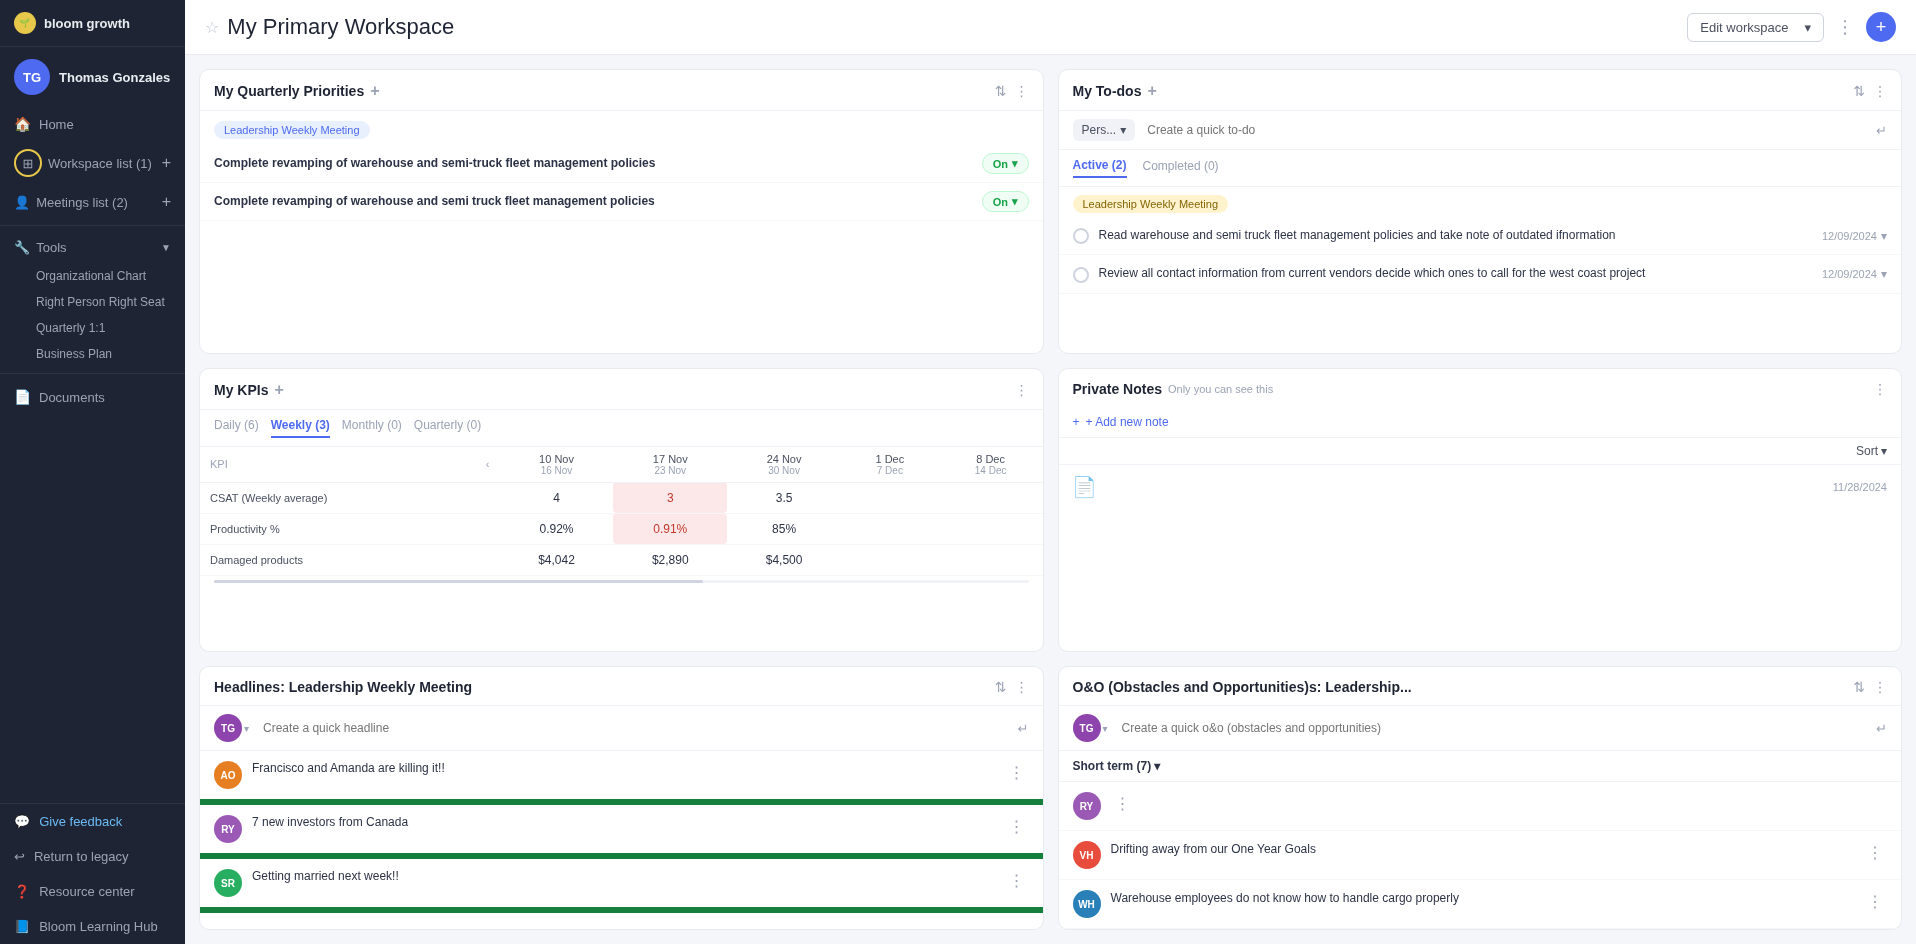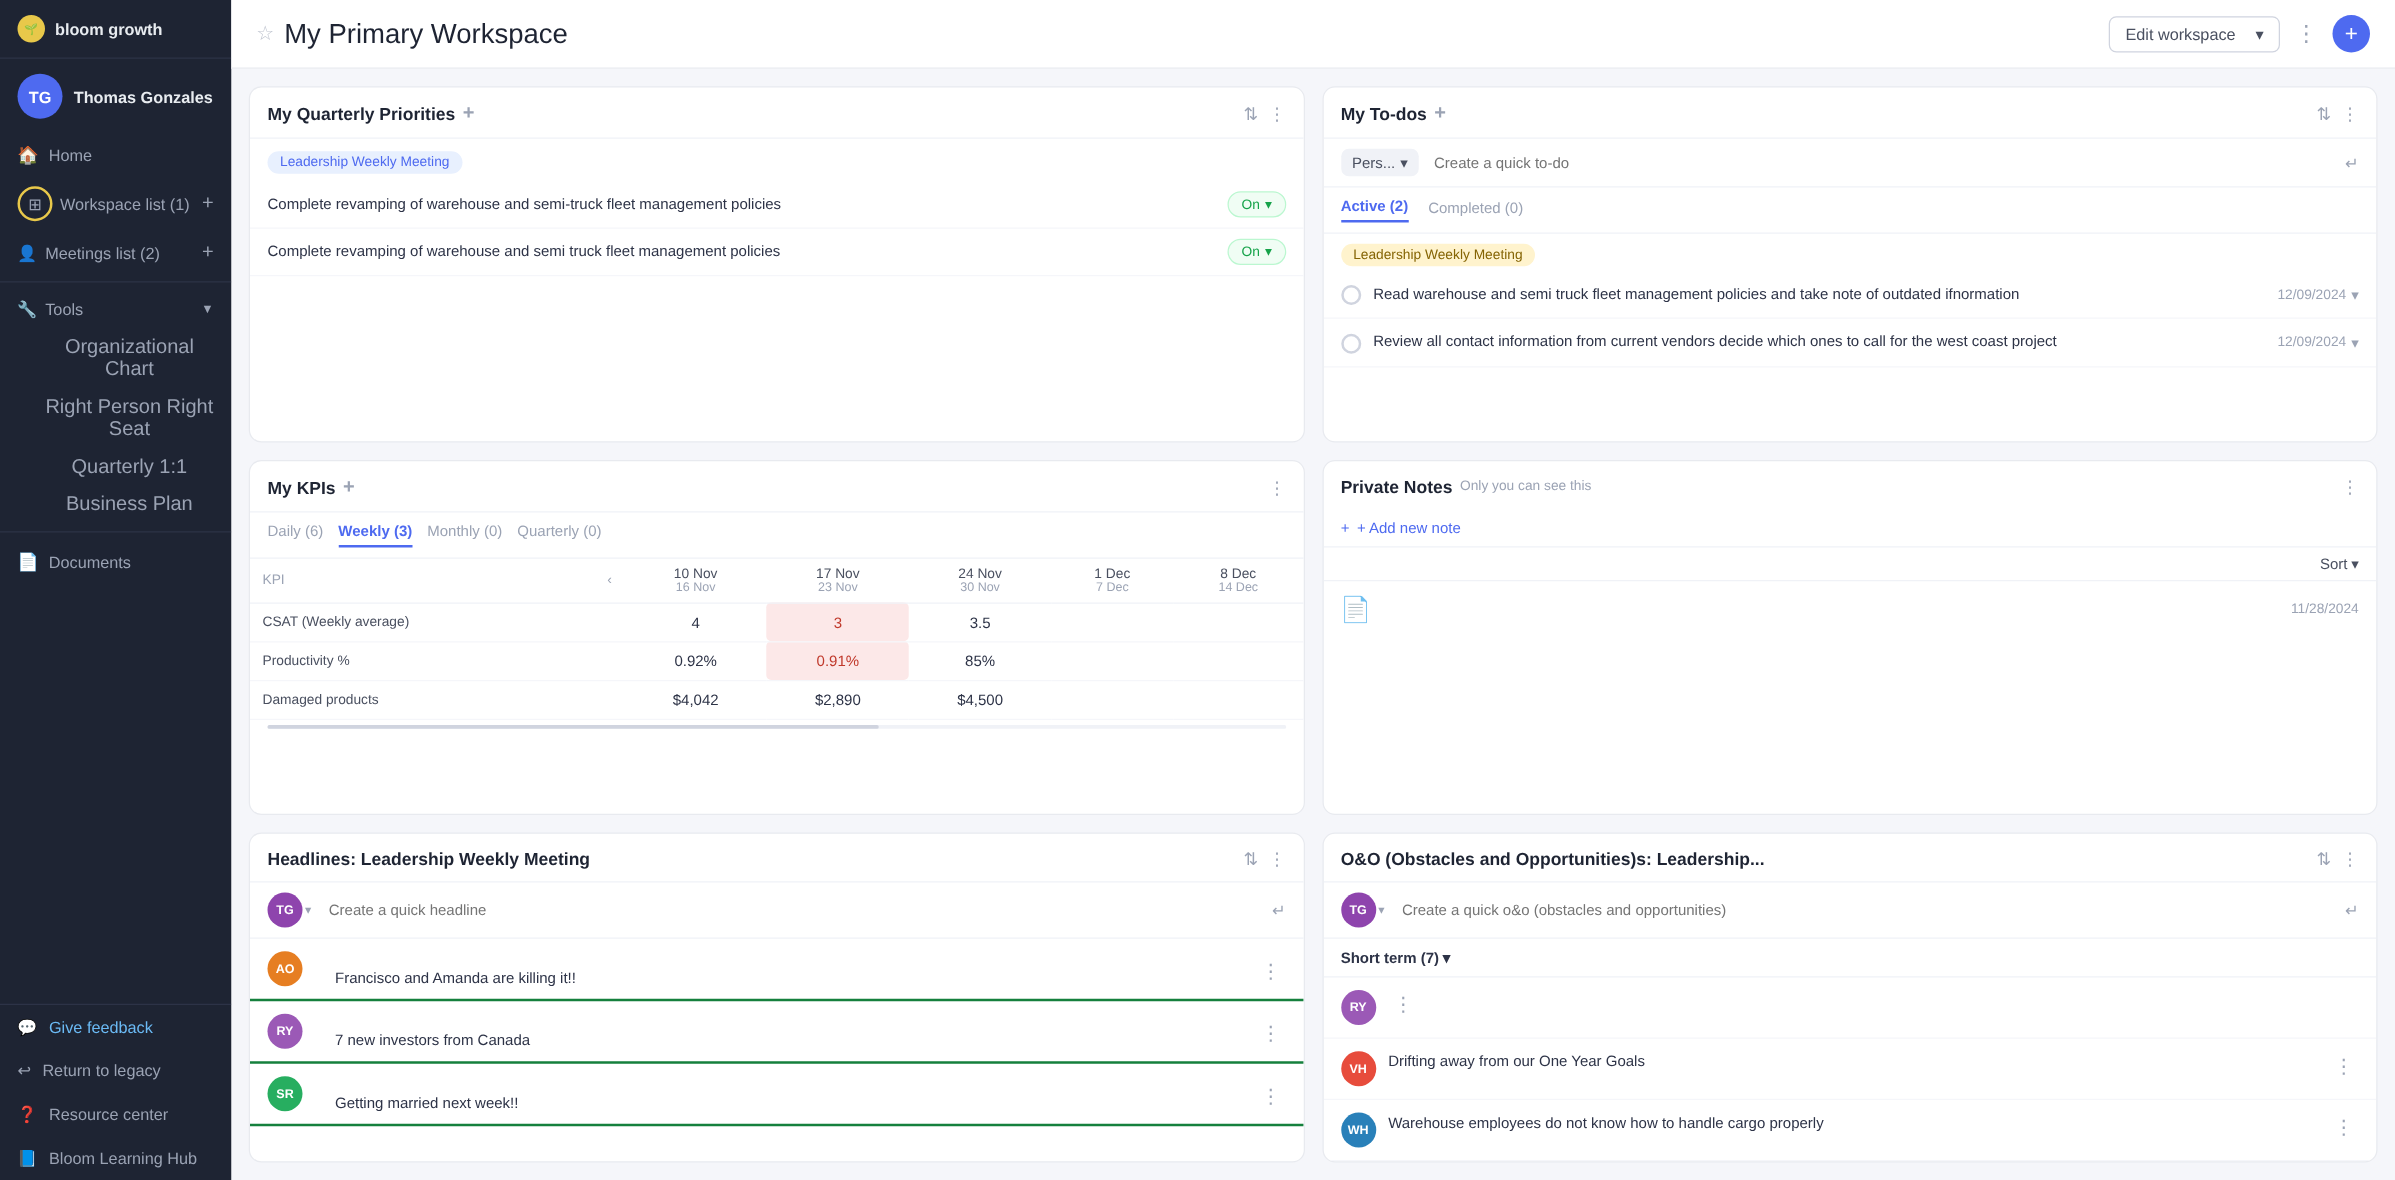--- a/index.html
+++ b/index.html
@@ -52,21 +52,21 @@
     .sidebar-nav-item .nav-icon { font-size: 14px; width: 16px; text-align: center; }
 
     .sidebar-section-header {
       display: flex; align-items: center; justify-content: space-between;
       padding: 8px 14px; cursor: pointer; color: #9ba3b4; font-size: 13px;
     }
     .sidebar-section-header .section-left { display: flex; align-items: center; gap: 6px; }
 
     .sidebar-sub-item {
       padding: 6px 14px 6px 36px; cursor: pointer; color: #9ba3b4;
-      font-size: 16px; transition: background 0.15s; text-align: center;
+      font-size: 12px; transition: background 0.15s;
     }
 
     .sidebar-divider { height: 1px; background: #2d3347; margin: 6px 0; }
 
     .sidebar-bottom {
       margin-top: auto;
       border-top: 1px solid #2d3347;
     }
     .sidebar-bottom-item {
       display: flex; align-items: center; gap: 9px;
@@ -146,21 +146,21 @@
 
     
     .priority-tag {
       display: inline-flex; align-items: center;
       background: #e8f0fe; color: #4e6af0;
       border-radius: 12px; padding: 3px 10px; font-size: 11px; font-weight: 500;
       margin: 10px 14px 6px;
     }
     .priority-item {
       display: flex; align-items: center; justify-content: space-between;
-      padding: 8px 14px; border-bottom: 1px solid #f5f6fa;
+      padding: 8px 14px; border-bottom: 1px solid #f5f6fa; font-weight: bold;
     }
     .priority-text { font-size: 12px; color: #2d3347; flex: 1; line-height: 1.4; }
     .on-badge {
       display: flex; align-items: center; gap: 4px;
       background: #f0fdf4; border: 1px solid #bbf7d0;
       border-radius: 12px; padding: 3px 10px; font-size: 11px; color: #16a34a; cursor: pointer;
     }
 
     
     .todo-filter {
@@ -220,22 +220,22 @@
     .sort-btn { font-size: 12px; color: #4a5060; cursor: pointer; display: flex; align-items: center; gap: 3px; }
     .note-item {
       display: flex; align-items: center; justify-content: space-between;
       padding: 10px 14px;
     }
     .note-icon { font-size: 20px; color: #9ba3b4; }
     .note-date { font-size: 11px; color: #9ba3b4; }
 
     
     .headline-item {
-      display: flex; align-items: flex-end; gap: 26px;
-      padding: 10px 14px; border-bottom: 2px solid #15803d;
+      display: flex; align-items: flex-start; gap: 10px;
+      padding: 10px 14px; border-bottom: 6px solid #15803d;
     }
     .avatar-sm {
       width: 28px; height: 28px; border-radius: 50%;
       display: flex; align-items: center; justify-content: center;
       font-size: 10px; font-weight: 600; color: #fff; flex-shrink: 0;
     }
     .headline-text { flex: 1; font-size: 12px; color: #2d3347; }
     .input-row {
       display: flex; align-items: center; gap: 8px;
       padding: 8px 14px; border-bottom: 1px solid #f0f2f7;

